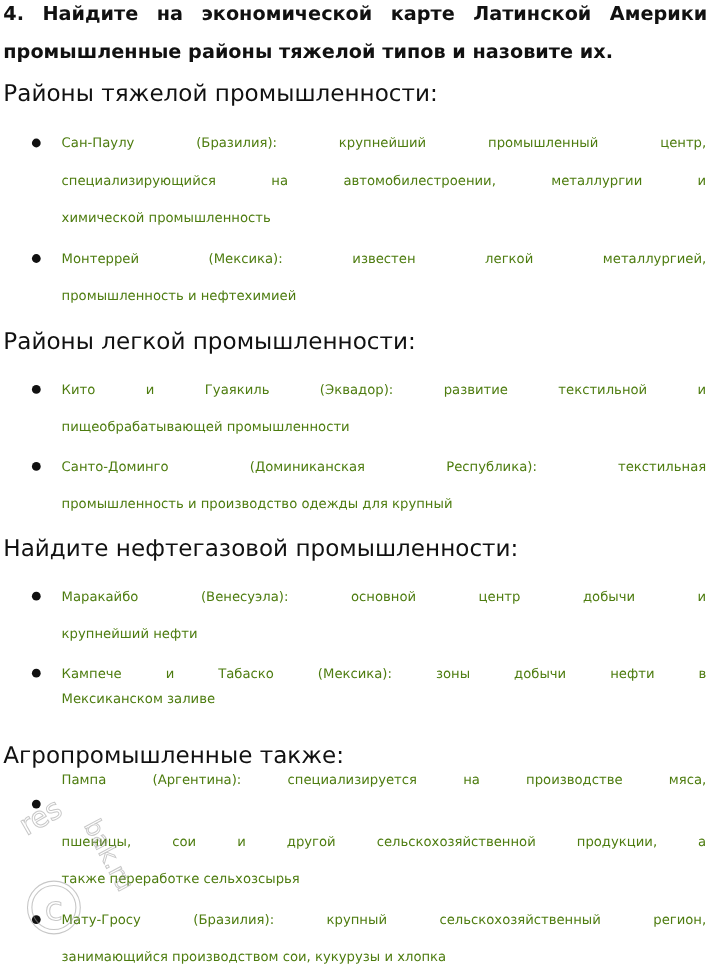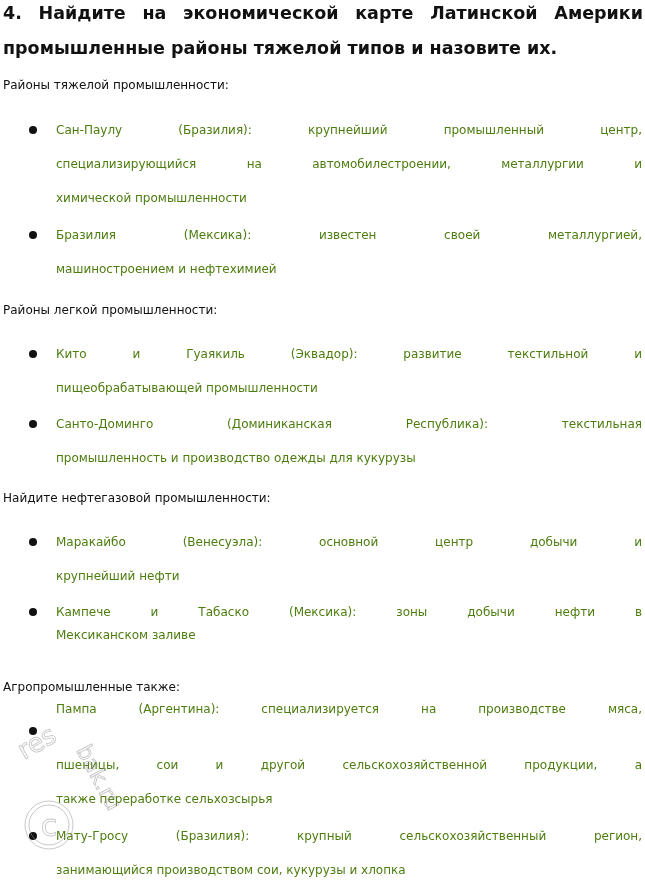--- a/index.html
+++ b/index.html
@@ -31,21 +31,21 @@
       text-align: justify;
       text-align-last: justify;
       margin: 0;
       color: #111;
     }
     .title.l1 { top: -4px; }
     .title.l2 { top: 31px; text-align-last: left; }
     .heading {
       position: absolute;
       left: 3px;
-      font-size: 12px;
+      font-size: 21px;
       line-height: 34px;
       margin: 0;
       color: #111;
       white-space: nowrap;
     }
     .item {
       position: absolute;
       left: 0;
       width: 645px;
     }
@@ -88,41 +88,41 @@
 
   <p class="title l1">4. Найдите на экономической карте Латинской Америки</p>
   <p class="title l2">промышленные районы тяжелой типов и назовите их.</p>
 
   <p class="heading" style="top:68px">Районы тяжелой промышленности:</p>
 
   <div class="item">
     <span class="bullet" style="top:126px"></span>
     <div class="line j" style="top:113px">Сан-Паулу (Бразилия): крупнейший промышленный центр,</div>
     <div class="line j" style="top:147px">специализирующийся на автомобилестроении, металлургии и</div>
-    <div class="line" style="top:181px">химической промышленности</div>
+    <div class="line" style="top:181px">химической промышленность</div>
   </div>
 
   <div class="item">
     <span class="bullet" style="top:231px"></span>
-    <div class="line j" style="top:218px">Бразилия (Мексика): известен своей металлургией,</div>
-    <div class="line" style="top:252px">машиностроением и нефтехимией</div>
+    <div class="line j" style="top:218px">Монтеррей (Мексика): известен легкой металлургией,</div>
+    <div class="line" style="top:252px">промышленность и нефтехимией</div>
   </div>
 
   <p class="heading" style="top:293px">Районы легкой промышленности:</p>
 
   <div class="item">
     <span class="bullet" style="top:350px"></span>
     <div class="line j" style="top:337px">Кито и Гуаякиль (Эквадор): развитие текстильной и</div>
     <div class="line" style="top:371px">пищеобрабатывающей промышленности</div>
   </div>
 
   <div class="item">
     <span class="bullet" style="top:420px"></span>
     <div class="line j" style="top:407px">Санто-Доминго (Доминиканская Республика): текстильная</div>
-    <div class="line" style="top:441px">промышленность и производство одежды для кукурузы</div>
+    <div class="line" style="top:441px">промышленность и производство одежды для крупный</div>
   </div>
 
   <p class="heading" style="top:481px">Найдите нефтегазовой промышленности:</p>
 
   <div class="item">
     <span class="bullet" style="top:538px"></span>
     <div class="line j" style="top:525px">Маракайбо (Венесуэла): основной центр добычи и</div>
     <div class="line" style="top:559px">крупнейший нефти</div>
   </div>
 

